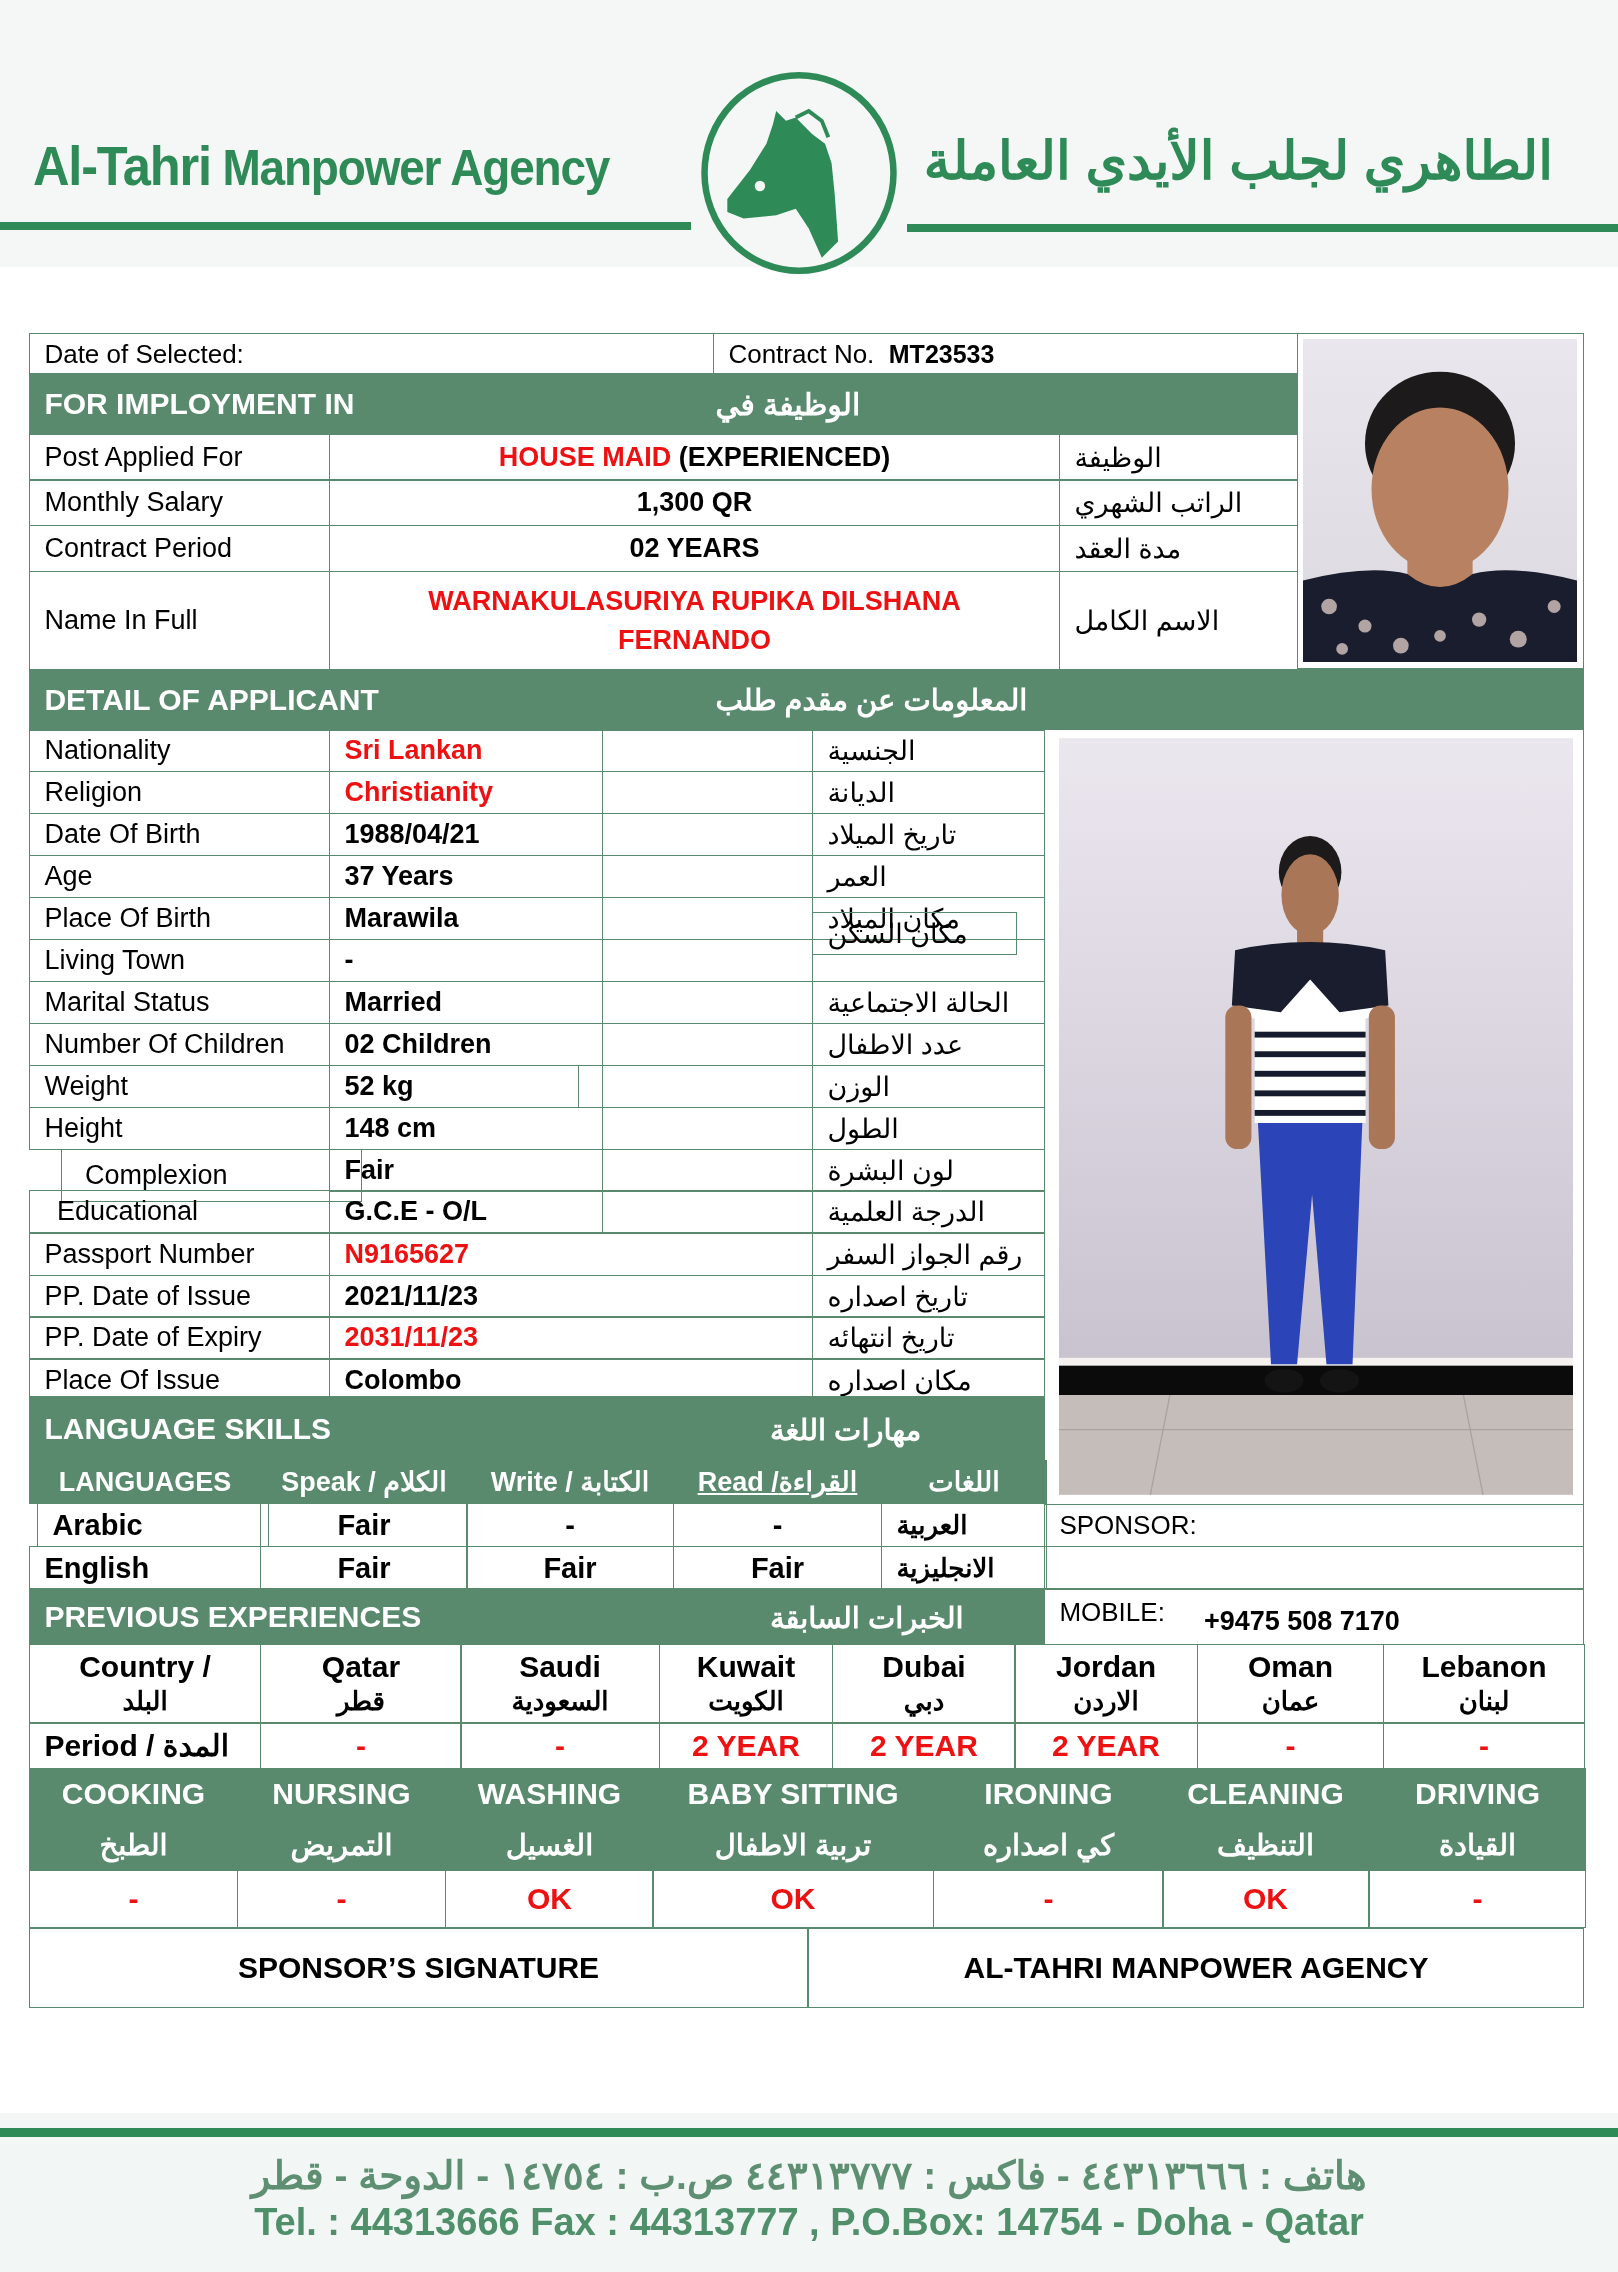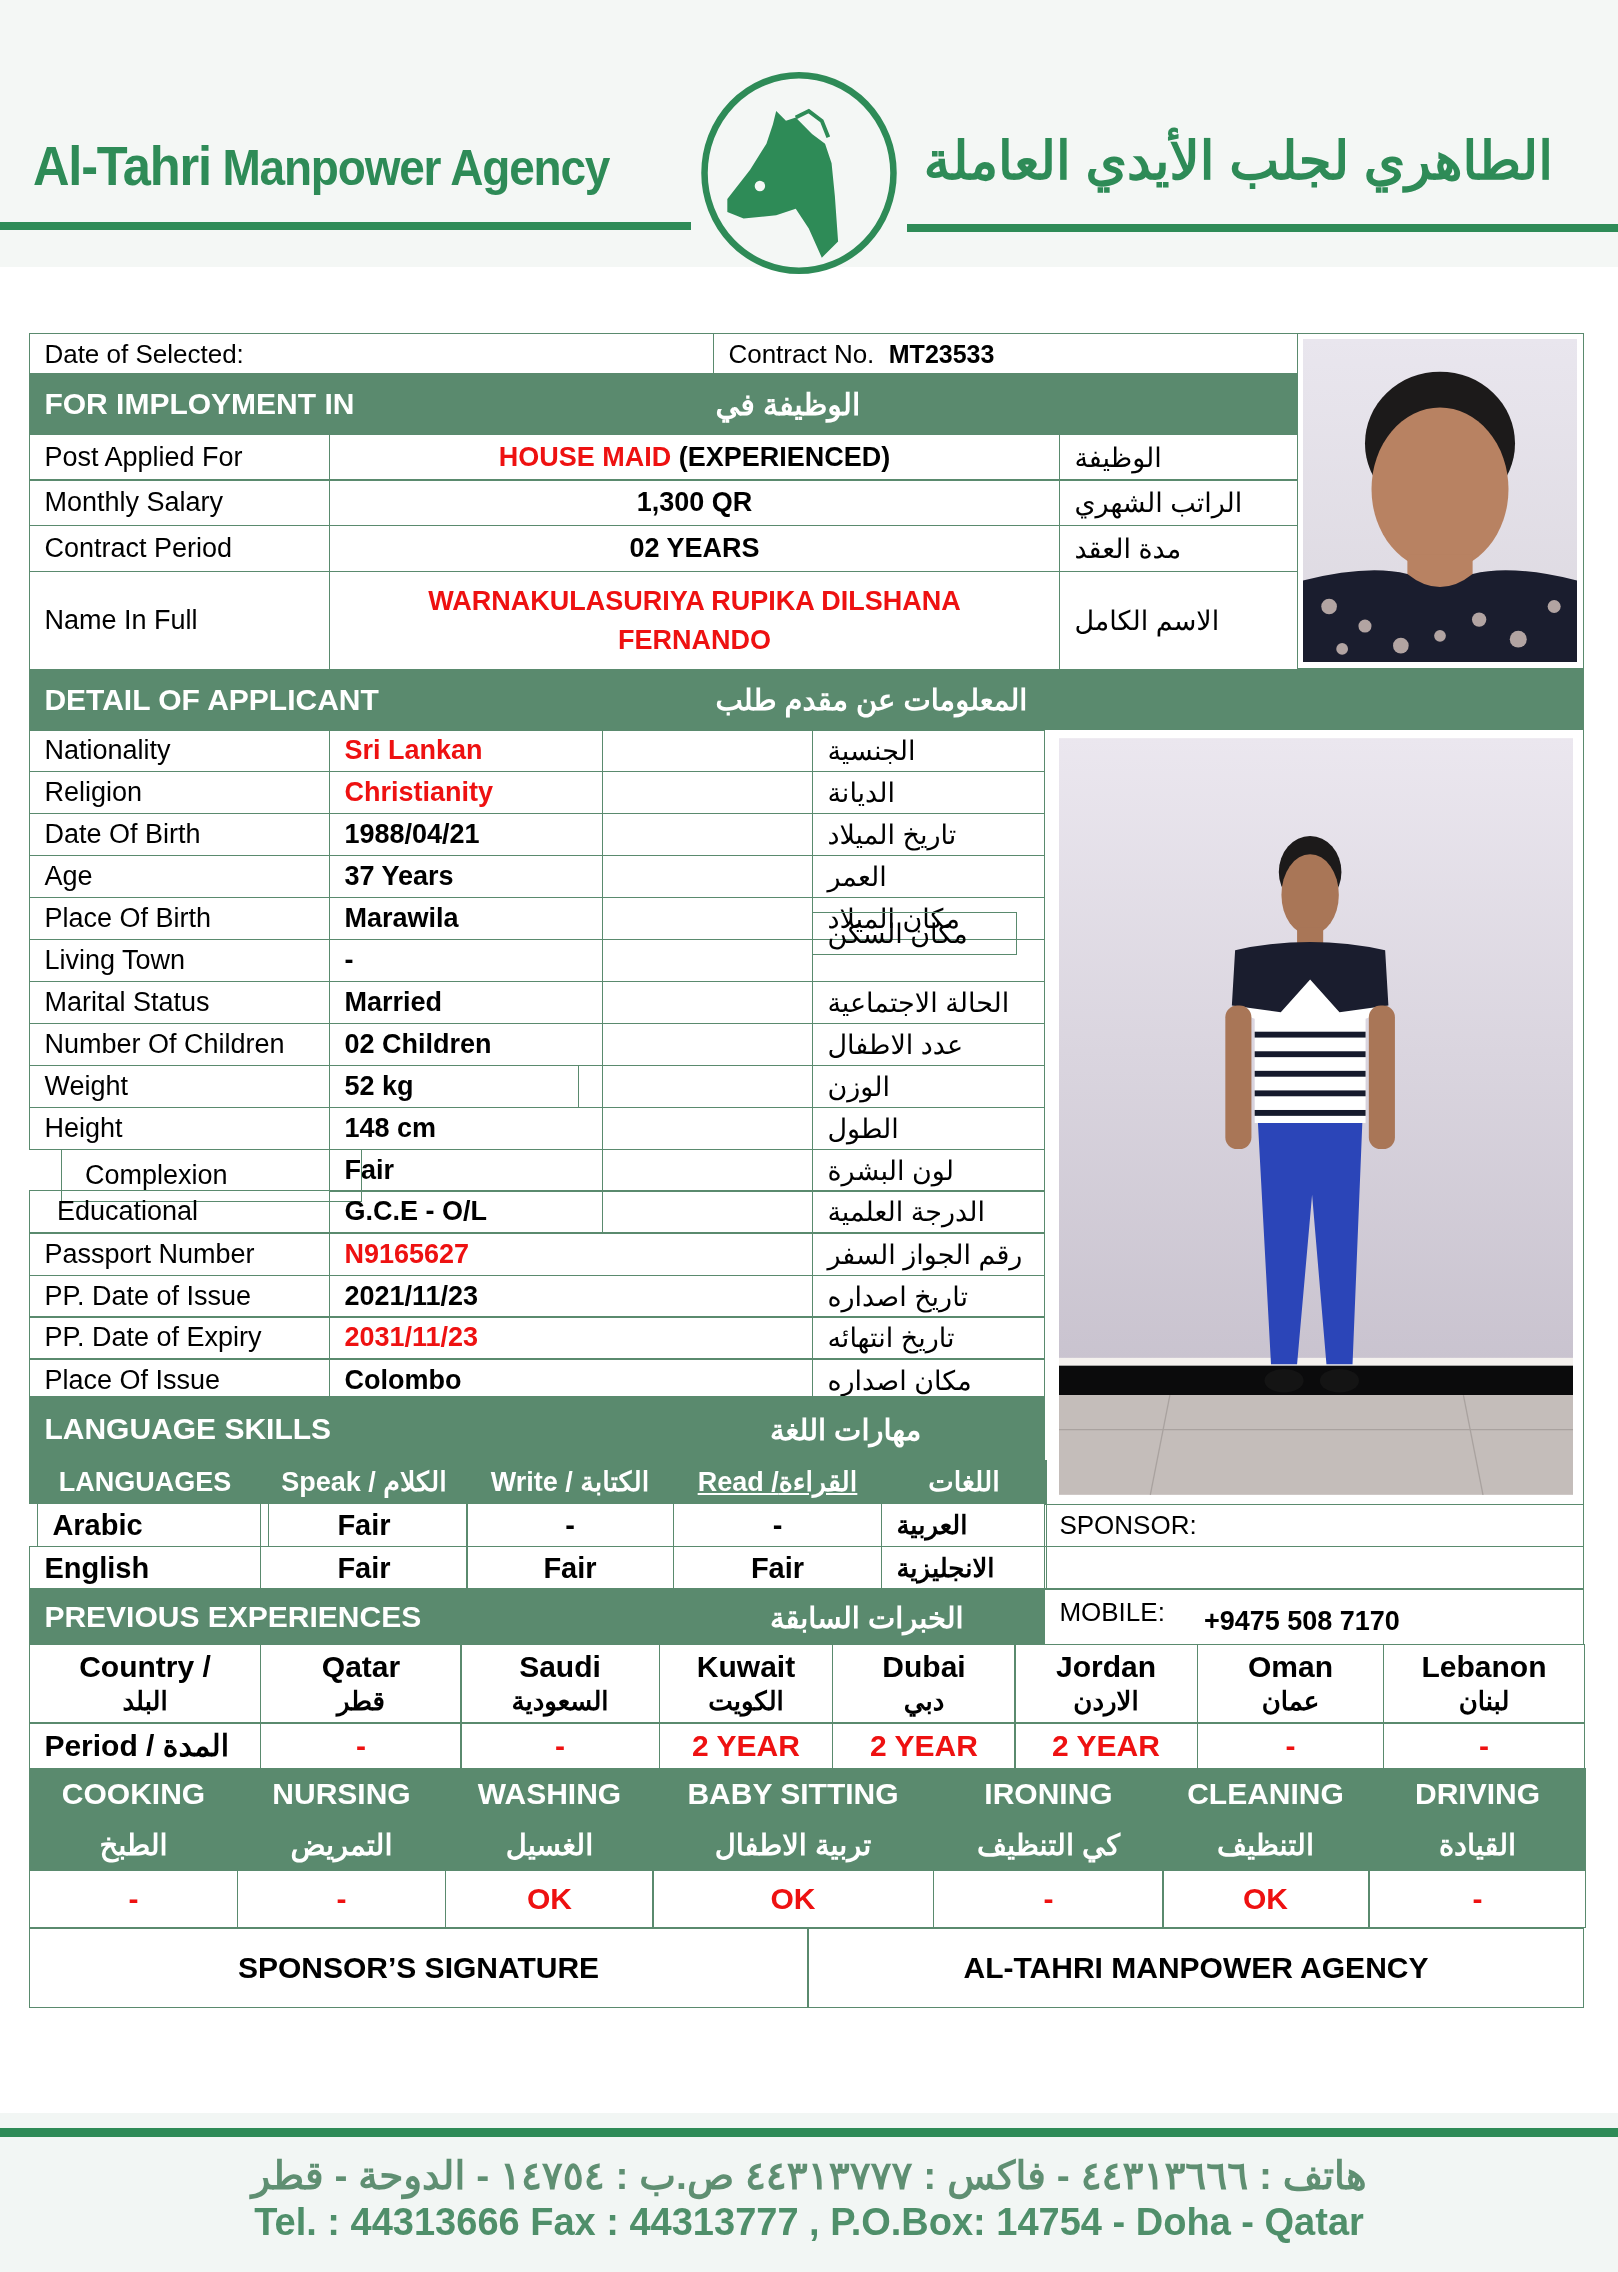--- a/index.html
+++ b/index.html
@@ -276,21 +276,21 @@
     <div class="cell g c" style="left:237px;top:1768px;width:209px;height:52px;font-size:30px;padding:0 3.9px;">NURSING</div>
     <div class="cell g c" style="left:237px;top:1819px;width:209px;height:52px;font-size:29px;padding:0 3.9px;direction:rtl;">التمريض</div>
     <div class="cell c b red" style="left:237px;top:1869px;width:209px;height:59px;font-size:30px;">-</div>
     <div class="cell g c" style="left:445px;top:1768px;width:209px;height:52px;font-size:30px;padding:0 3.9px;">WASHING</div>
     <div class="cell g c" style="left:445px;top:1819px;width:209px;height:52px;font-size:29px;padding:0 3.9px;direction:rtl;">الغسيل</div>
     <div class="cell c b red" style="left:445px;top:1869px;width:209px;height:59px;font-size:30px;">OK</div>
     <div class="cell g c" style="left:652px;top:1768px;width:282px;height:52px;font-size:30px;padding:0 3.9px;">BABY SITTING</div>
     <div class="cell g c" style="left:652px;top:1819px;width:282px;height:52px;font-size:29px;padding:0 3.9px;direction:rtl;">تربية الاطفال</div>
     <div class="cell c b red" style="left:652px;top:1869px;width:282px;height:59px;font-size:30px;">OK</div>
     <div class="cell g c" style="left:933px;top:1768px;width:231px;height:52px;font-size:30px;padding:0 3.9px;">IRONING</div>
-    <div class="cell g c" style="left:933px;top:1819px;width:231px;height:52px;font-size:29px;padding:0 3.9px;direction:rtl;">كي التنظيف</div>
+    <div class="cell g c" style="left:933px;top:1819px;width:231px;height:52px;font-size:29px;padding:0 3.9px;direction:rtl;">كي اصداره</div>
     <div class="cell c b red" style="left:933px;top:1869px;width:231px;height:59px;font-size:30px;">-</div>
     <div class="cell g c" style="left:1162px;top:1768px;width:207px;height:52px;font-size:30px;padding:0 3.9px;">CLEANING</div>
     <div class="cell g c" style="left:1162px;top:1819px;width:207px;height:52px;font-size:29px;padding:0 3.9px;direction:rtl;">التنظيف</div>
     <div class="cell c b red" style="left:1162px;top:1869px;width:207px;height:59px;font-size:30px;">OK</div>
     <div class="cell g c" style="left:1369px;top:1768px;width:217px;height:52px;font-size:30px;padding:0 3.9px;">DRIVING</div>
     <div class="cell g c" style="left:1369px;top:1819px;width:217px;height:52px;font-size:29px;padding:0 3.9px;direction:rtl;">القيادة</div>
     <div class="cell c b red" style="left:1369px;top:1869px;width:217px;height:59px;font-size:30px;">-</div>
   </div>
 
 <div class="cell c sig" style="left:29px;top:1928px;width:779px;height:80px;">SPONSOR’S SIGNATURE</div>

